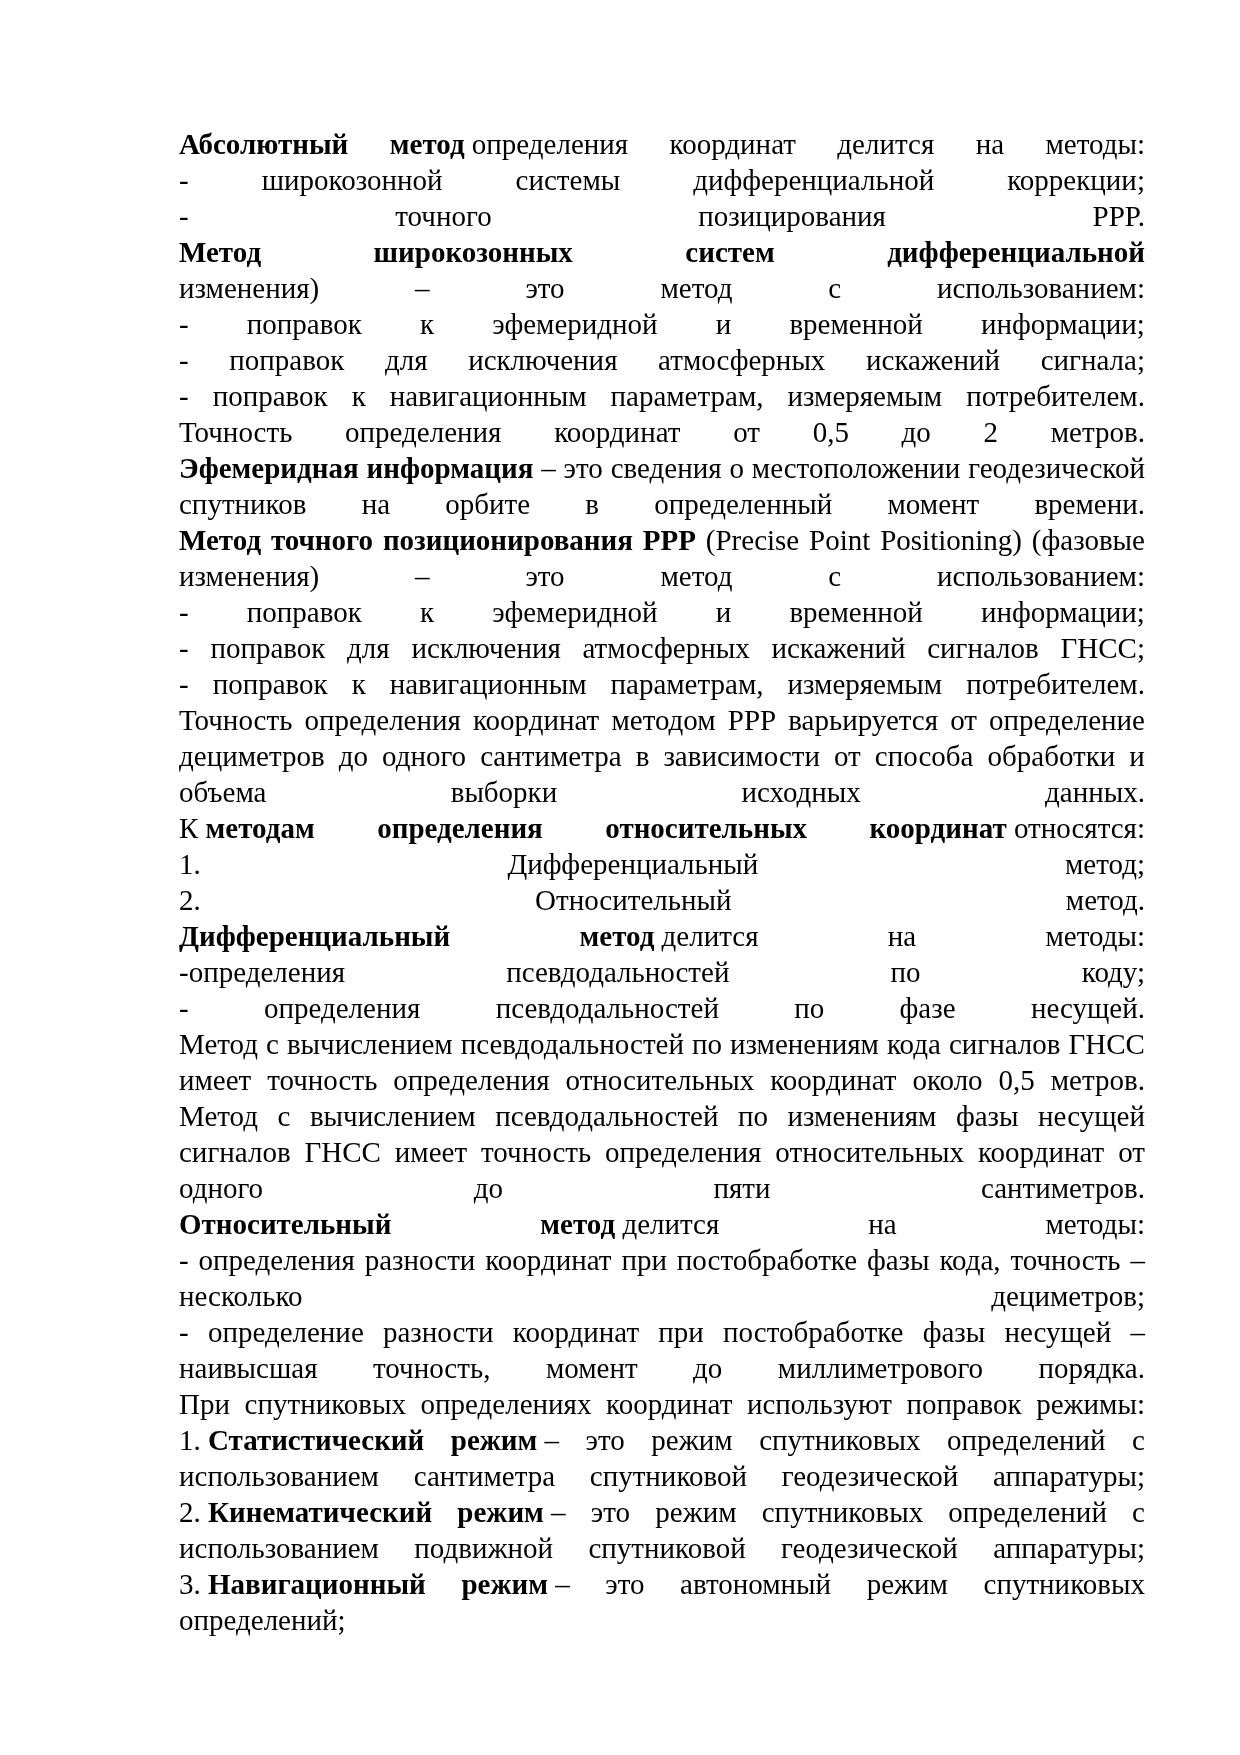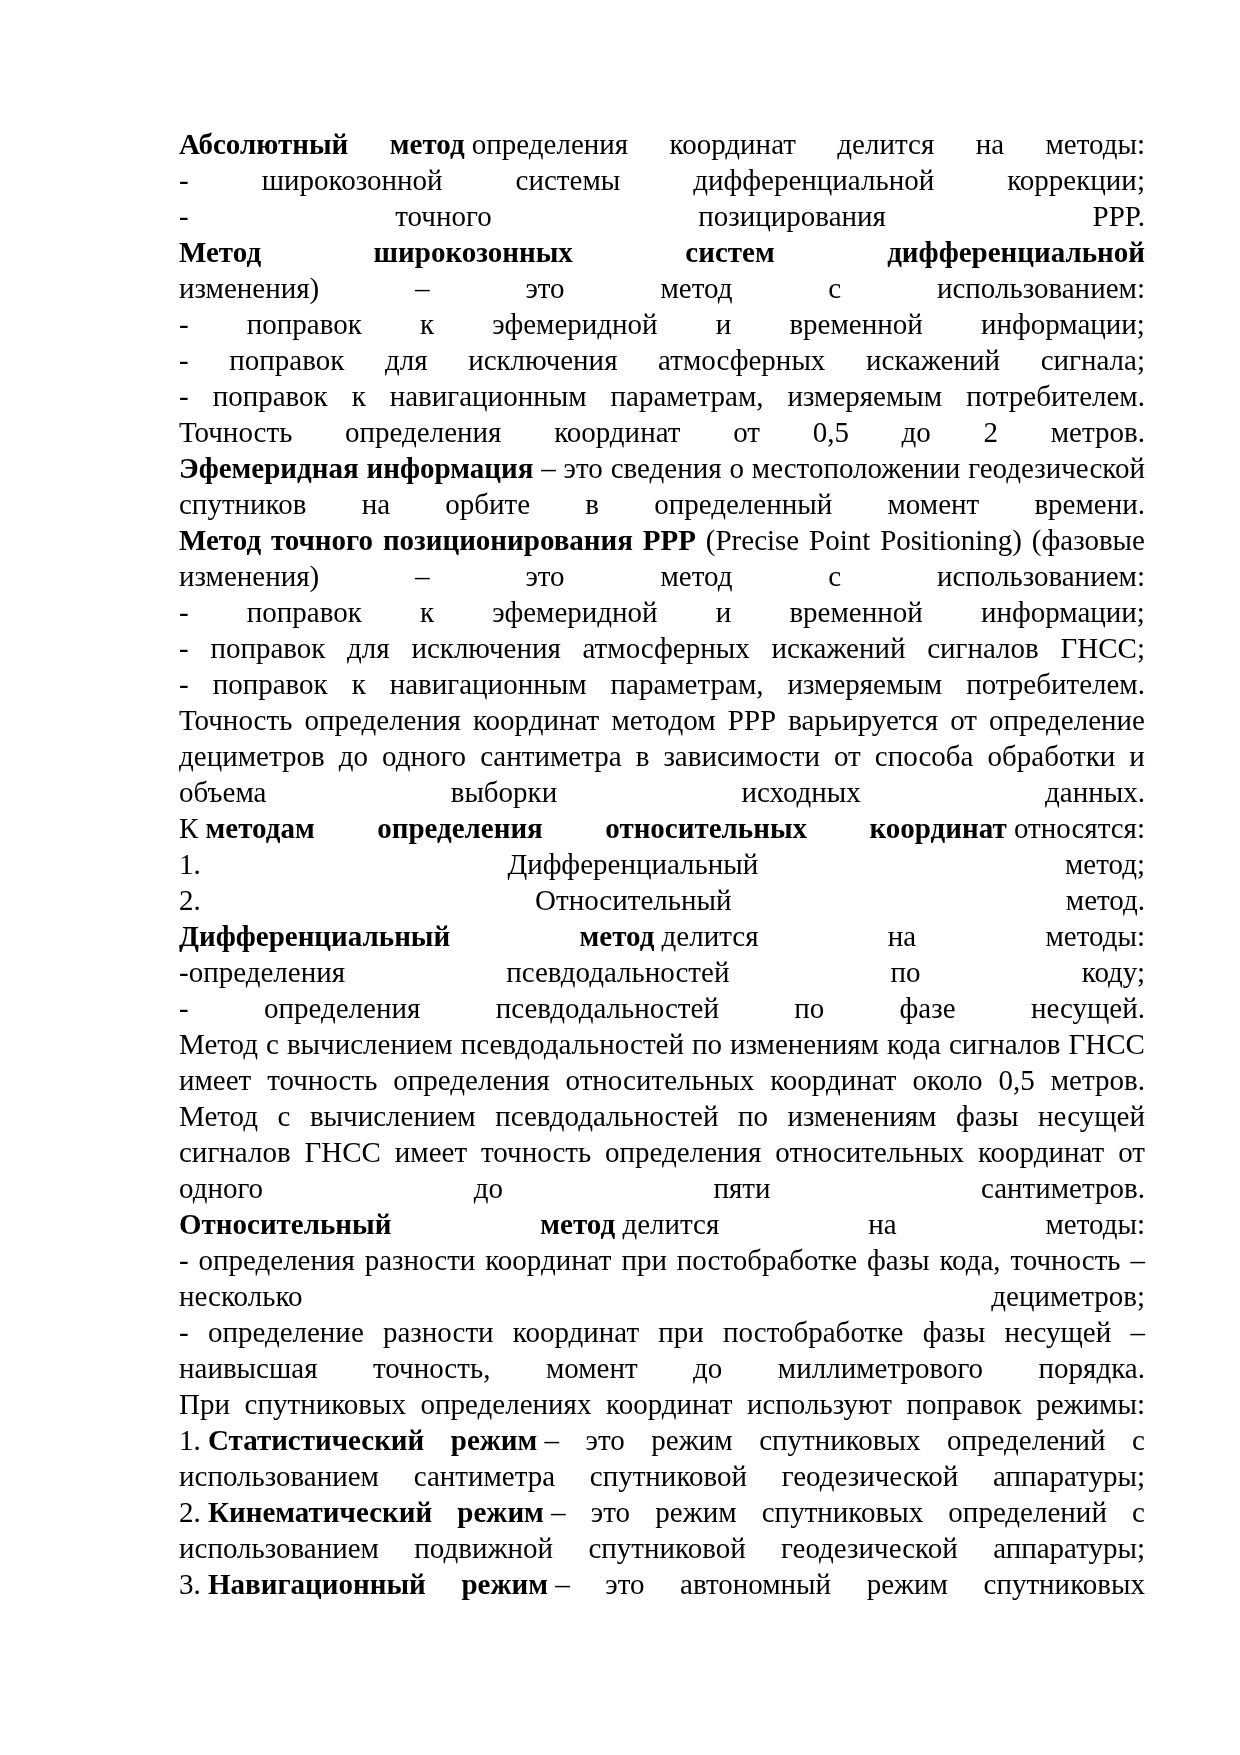--- a/index.html
+++ b/index.html
@@ -365,14 +365,17 @@
         <span class="chunk"><span>аппаратуры;</span></span>
       </div>
       <div class="line">
         <span class="chunk"><span>3. </span><span class="b">Навигационный</span></span>
         <span class="chunk"><span class="b">режим</span><span> –</span></span>
         <span class="chunk"><span>это</span></span>
         <span class="chunk"><span>автономный</span></span>
         <span class="chunk"><span>режим</span></span>
         <span class="chunk"><span>спутниковых</span></span>
       </div>
+      <div class="line">
+        <span class="chunk"><span>определений;</span></span>
+      </div>
     </div>
 </div>
 
 </body></html>

